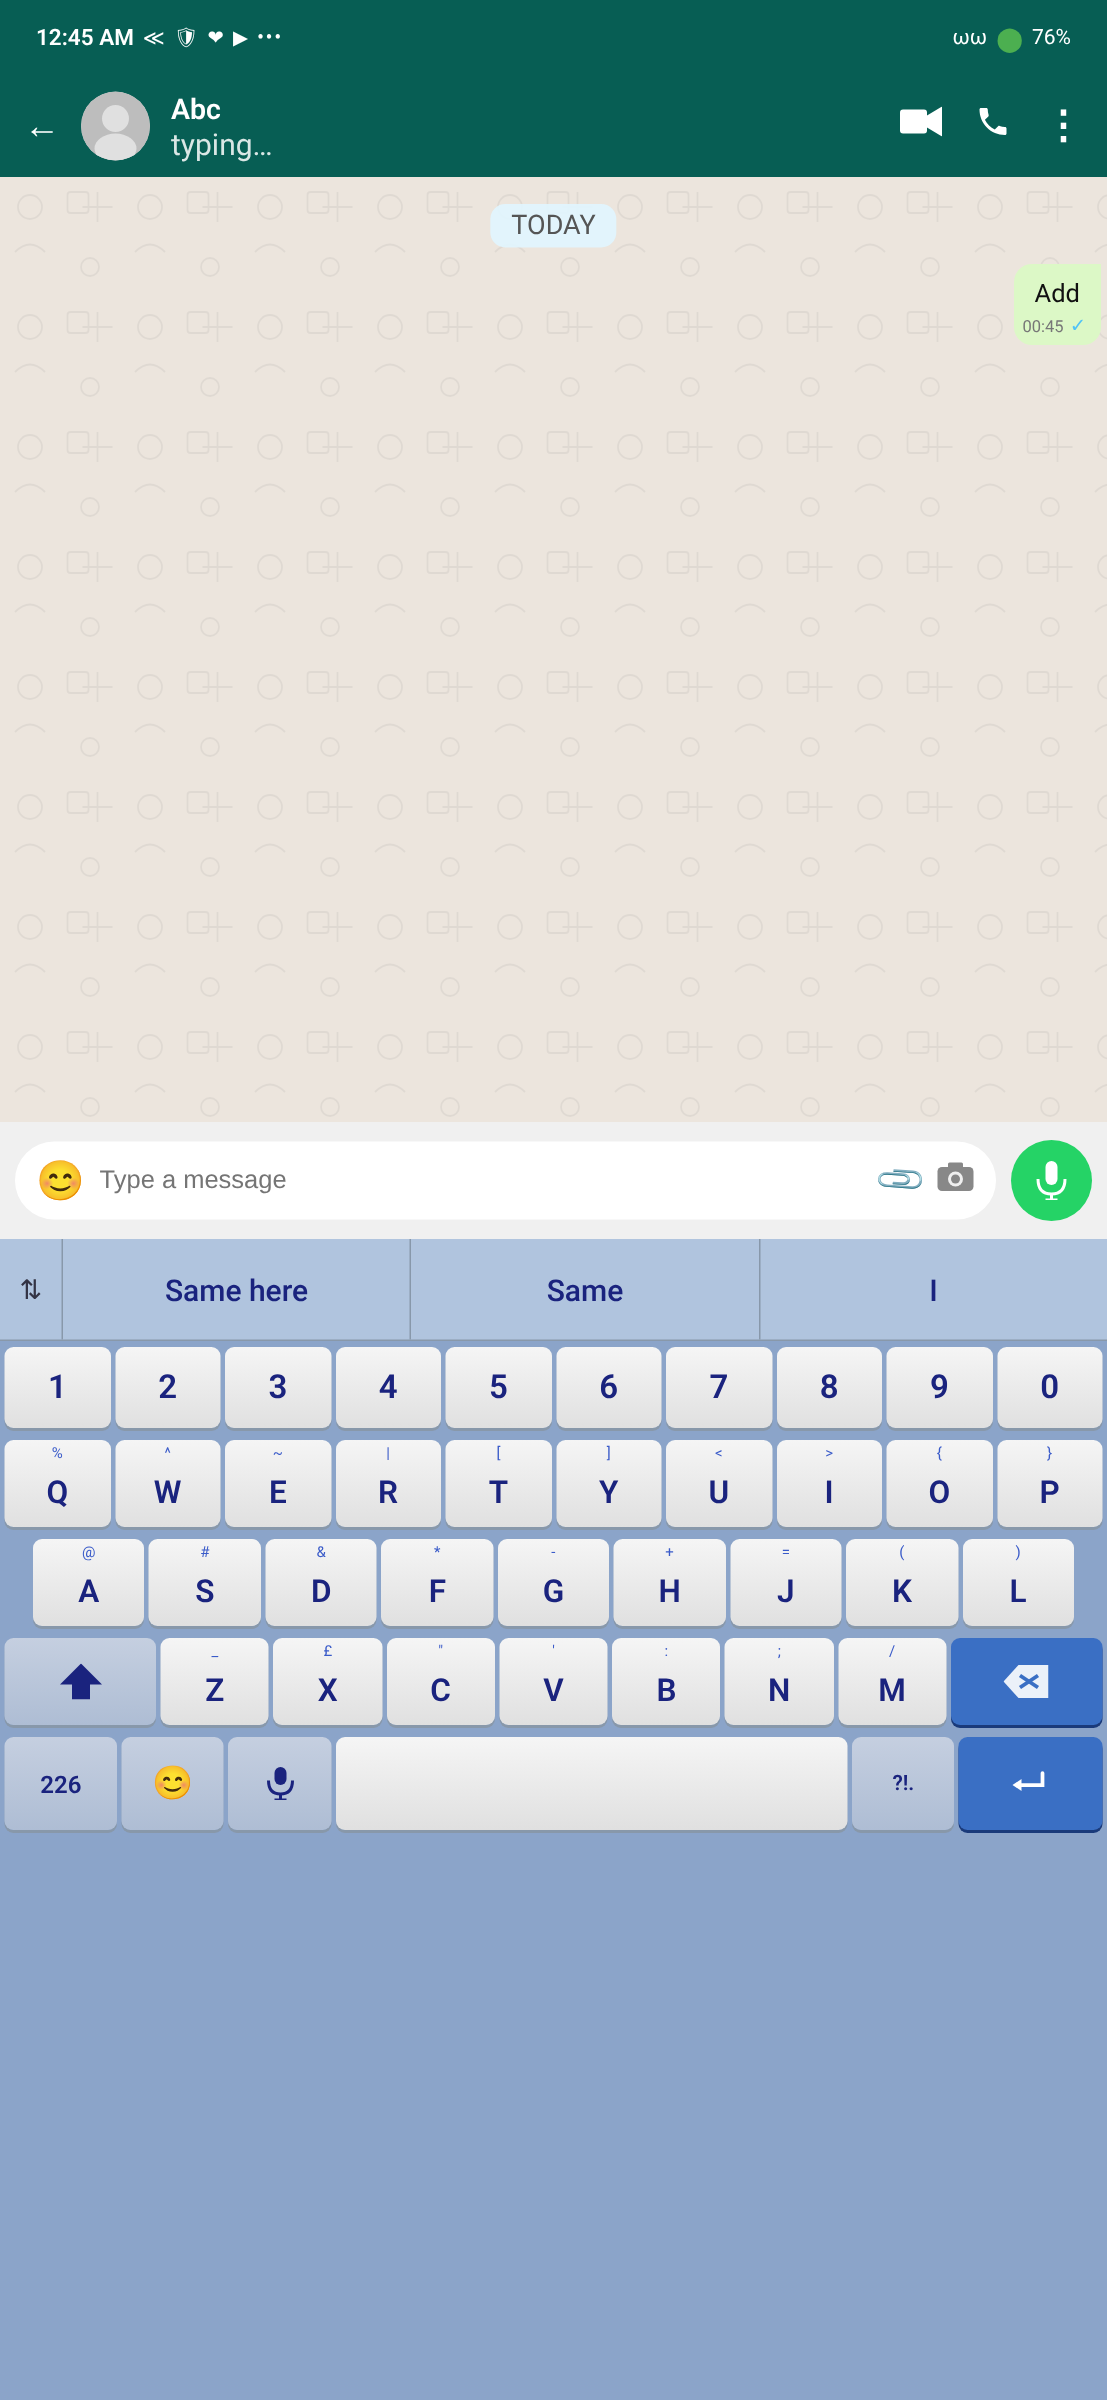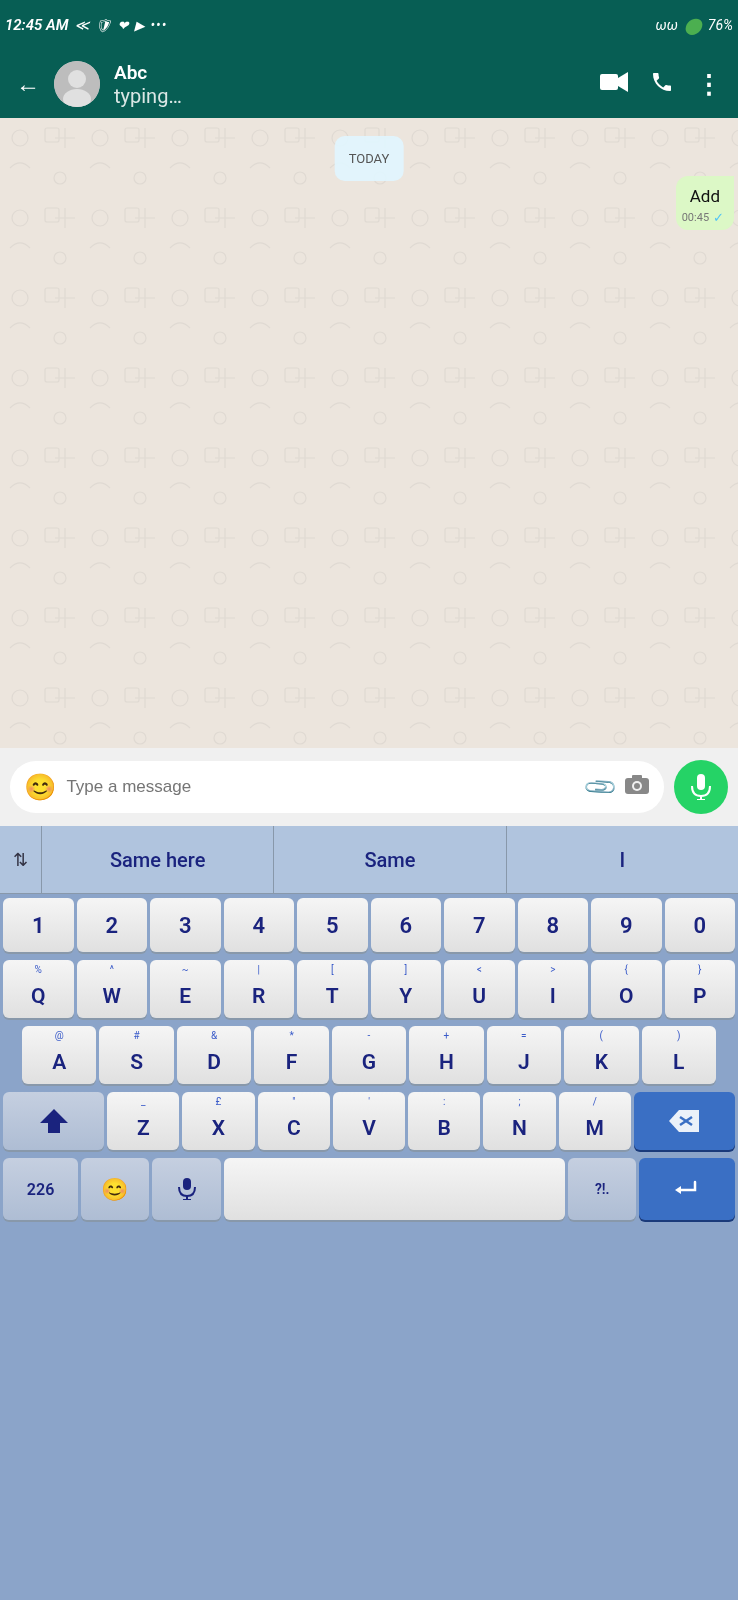--- a/index.html
+++ b/index.html
@@ -6,24 +6,23 @@
     * { margin: 0; padding: 0; box-sizing: border-box; }
     body { width: 738px; height: 1600px; overflow: hidden; font-family: 'Roboto', Arial, sans-serif; background: #000; }
 
     
     .status-bar {
       background: #075e54;
       height: 50px;
       display: flex;
       align-items: center;
       justify-content: space-between;
-      padding: 0 5px;
+      padding: 0 24px;
       color: white;
       font-size: 15px;
-      font-style: italic;
     }
     .status-left { display: flex; align-items: center; gap: 6px; }
     .status-time { font-weight: 600; font-size: 15px; }
     .status-right { display: flex; align-items: center; gap: 6px; font-size: 14px; }
     .battery-text { font-size: 14px; }
 
     
     .app-bar {
       background: #075e54;
       height: 68px;
@@ -56,22 +55,22 @@
       position: relative;
       overflow: hidden;
     }
     .date-badge {
       position: absolute;
       top: 18px;
       left: 50%;
       transform: translateX(-50%);
       background: rgba(225,245,254,0.92);
       color: #555;
-      font-size: 13px;
-      padding: 15px 14px;
+      font-size: 18px;
+      padding: 4px 14px;
       border-radius: 10px;
       z-index: 2;
     }
     .message-bubble {
       position: absolute;
       right: 4px;
       top: 58px;
       background: #dcf8c6;
       border-radius: 12px 0 12px 12px;
       padding: 10px 14px 24px 14px;

